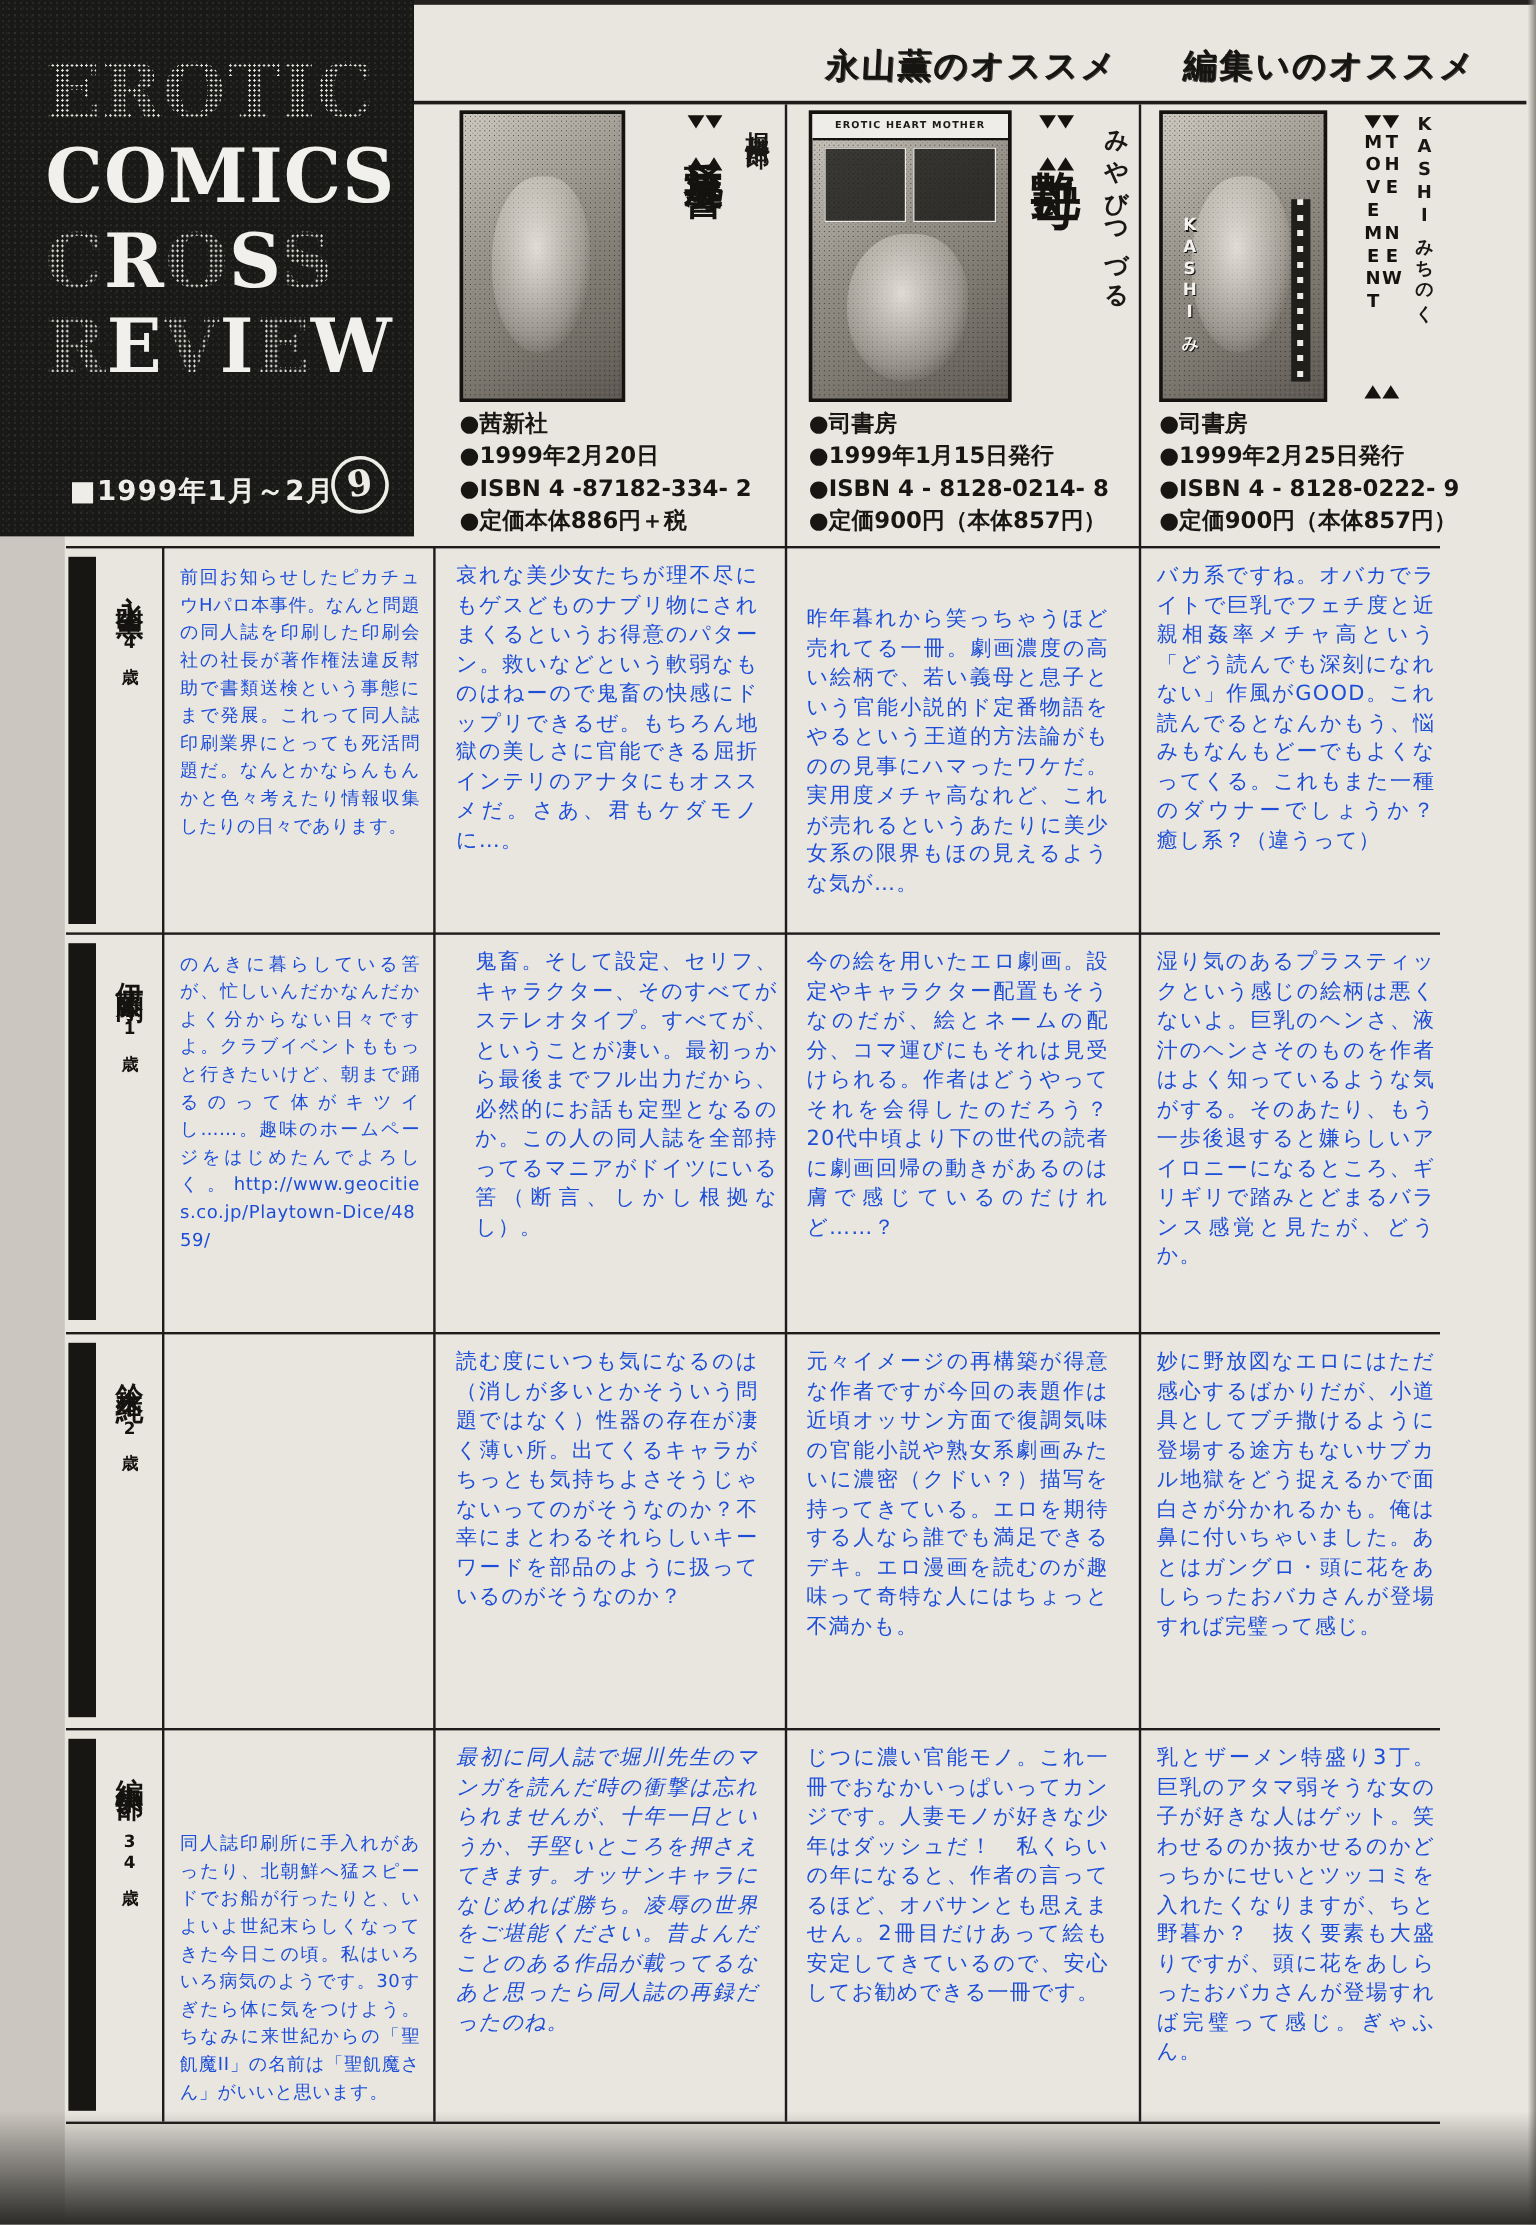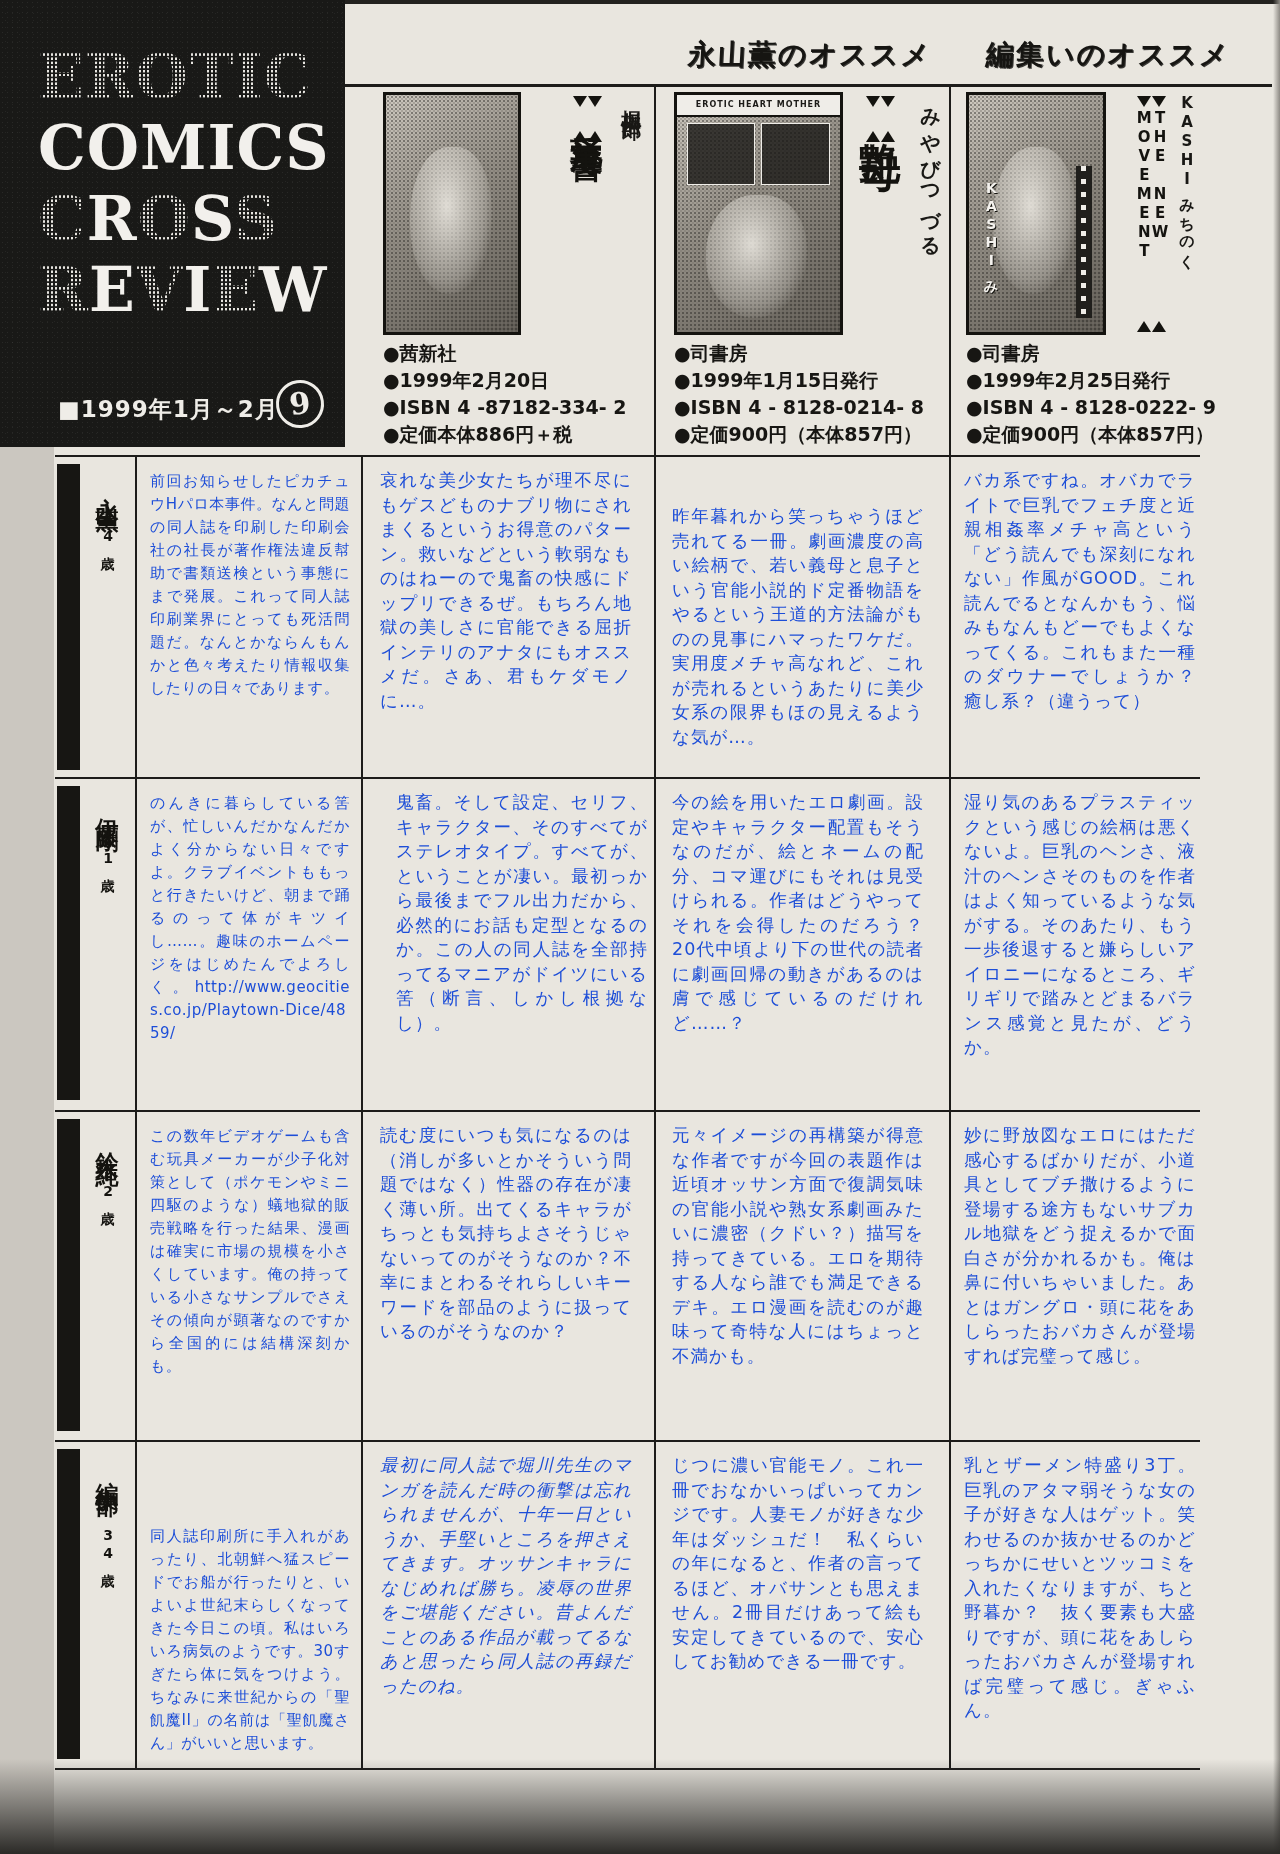--- a/index.html
+++ b/index.html
@@ -222,21 +222,20 @@
   <div class="cell intro" style="left:150px;top:792px;width:200px;">のんきに暮らしている筈が、忙しいんだかなんだかよく分からない日々ですよ。クラブイベントももっと行きたいけど、朝まで踊るのって体がキツイし……。趣味のホームページをはじめたんでよろしく。http://www.geocities.co.jp/Playtown-Dice/4859/</div>
   <div class="cell rev" style="left:380px;top:790px;width:252px;margin-left:16px;">鬼畜。そして設定、セリフ、キャラクター、そのすべてがステレオタイプ。すべてが、ということが凄い。最初っから最後までフル出力だから、必然的にお話も定型となるのか。この人の同人誌を全部持ってるマニアがドイツにいる筈（断言、しかし根拠なし）。</div>
   <div class="cell rev" style="left:672px;top:790px;width:252px;">今の絵を用いたエロ劇画。設定やキャラクター配置もそうなのだが、絵とネームの配分、コマ運びにもそれは見受けられる。作者はどうやってそれを会得したのだろう？　20代中頃より下の世代の読者に劇画回帰の動きがあるのは膚で感じているのだけれど……？</div>
   <div class="cell rev" style="left:964px;top:790px;width:232px;">湿り気のあるプラスティックという感じの絵柄は悪くないよ。巨乳のヘンさ、液汁のヘンさそのものを作者はよく知っているような気がする。そのあたり、もう一歩後退すると嫌らしいアイロニーになるところ、ギリギリで踏みとどまるバランス感覚と見たが、どうか。</div>
 
   <div class="rowbar" style="top:1119px;height:312px;"></div>
   <div class="name-cell" style="top:1133px;">
     <div class="rev-name">鈴木純</div>
     <div class="rev-age">22歳</div>
   </div>
-  <div class="cell intro" style="left:150px;top:1125px;width:200px;">この数年ビデオゲームも含む玩具メーカーが少子化対策として（ポケモンやミニ四駆のような）蟻地獄的販売戦略を行った結果、漫画は確実に市場の規模を小さくしています。俺の持っている小さなサンプルでさえその傾向が顕著なのですから全国的には結構深刻かも。</div>
   <div class="cell rev" style="left:380px;top:1123px;width:252px;">読む度にいつも気になるのは（消しが多いとかそういう問題ではなく）性器の存在が凄く薄い所。出てくるキャラがちっとも気持ちよさそうじゃないってのがそうなのか？不幸にまとわるそれらしいキーワードを部品のように扱っているのがそうなのか？</div>
   <div class="cell rev" style="left:672px;top:1123px;width:252px;">元々イメージの再構築が得意な作者ですが今回の表題作は近頃オッサン方面で復調気味の官能小説や熟女系劇画みたいに濃密（クドい？）描写を持ってきている。エロを期待する人なら誰でも満足できるデキ。エロ漫画を読むのが趣味って奇特な人にはちょっと不満かも。</div>
   <div class="cell rev" style="left:964px;top:1123px;width:232px;">妙に野放図なエロにはただ感心するばかりだが、小道具としてブチ撒けるように登場する途方もないサブカル地獄をどう捉えるかで面白さが分かれるかも。俺は鼻に付いちゃいました。あとはガングロ・頭に花をあしらったおバカさんが登場すれば完璧って感じ。</div>
 
   <div class="rowbar" style="top:1449px;height:310px;"></div>
   <div class="name-cell" style="top:1463px;">
     <div class="rev-name">編集部い</div>
     <div class="rev-age">34歳</div>
   </div>
   <div class="cell intro" style="left:150px;top:1525px;width:200px;">同人誌印刷所に手入れがあったり、北朝鮮へ猛スピードでお船が行ったりと、いよいよ世紀末らしくなってきた今日この頃。私はいろいろ病気のようです。30すぎたら体に気をつけよう。ちなみに来世紀からの「聖飢魔II」の名前は「聖飢魔さん」がいいと思います。</div>

